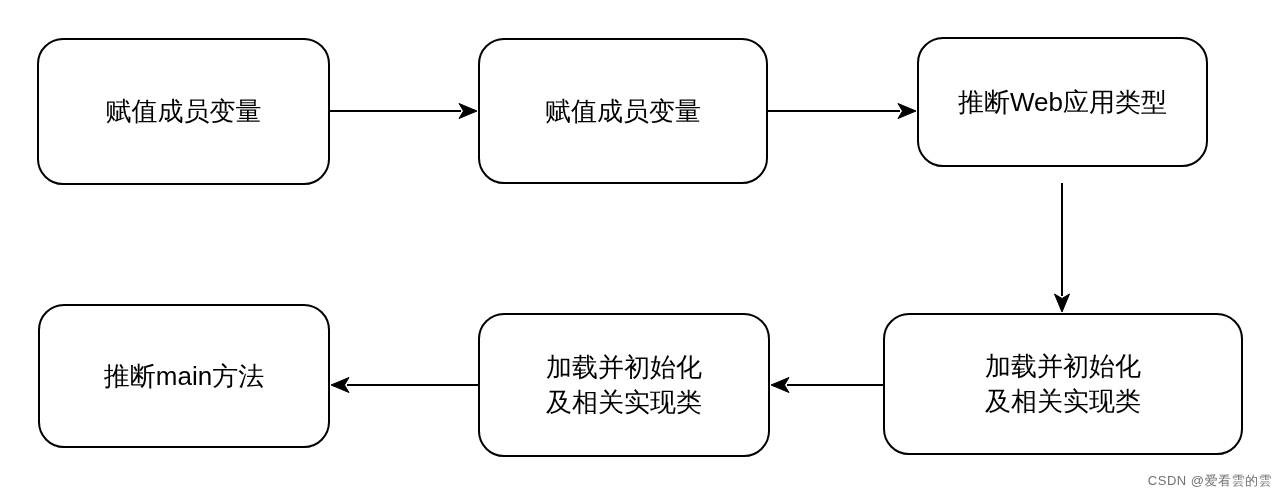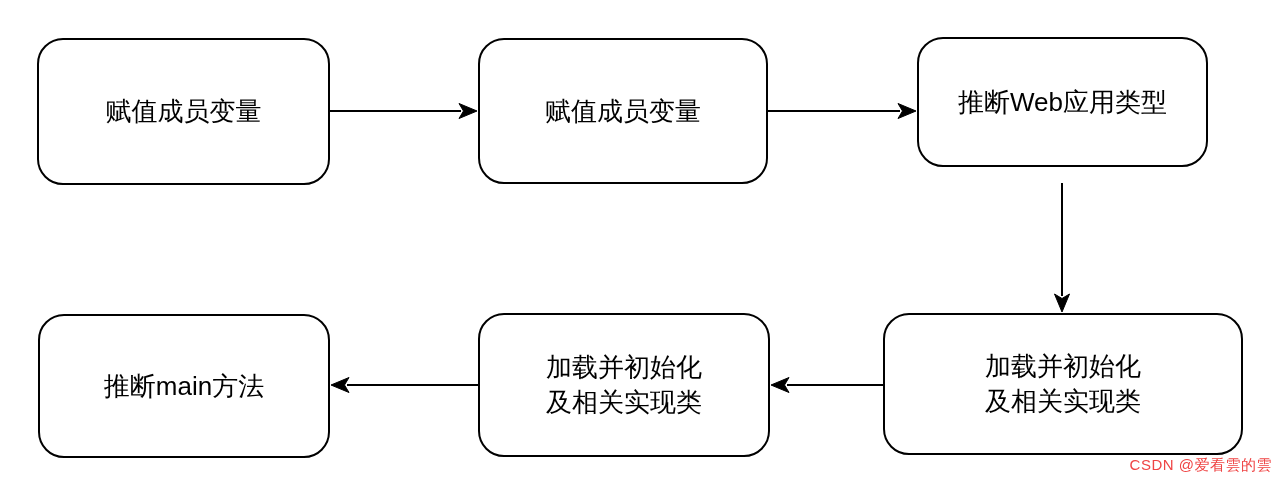--- a/index.html
+++ b/index.html
@@ -49,24 +49,24 @@
     font-size: 26px;
     line-height: 35px;
     padding: 0 6px;
   }
   .node .line {
     white-space: nowrap;
   }
   .watermark {
     position: absolute;
     right: 8px;
-    bottom: 24px;
-    font-size: 15px;
+    bottom: 8px;
+    font-size: 13px;
     line-height: 14px;
-    color: #ef4444;
+    color: #737373;
     letter-spacing: 0.5px;
   }
 </style>
 </head>
 <body>
 
 <div class="canvas">
 
   <svg class="edges" viewBox="0 0 1280 496" xmlns="http://www.w3.org/2000/svg">
 
@@ -111,18 +111,18 @@
   <div class="node" style="left:883px; top:313px; width:360px; height:142px;">
     <div class="line">加载并初始化</div>
     <div class="line">及相关实现类</div>
   </div>
 
   <div class="node" style="left:478px; top:313px; width:292px; height:144px;">
     <div class="line">加载并初始化</div>
     <div class="line">及相关实现类</div>
   </div>
 
-  <div class="node" style="left:38px; top:314px; width:292px; height:144px;">
+  <div class="node" style="left:38px; top:304px; width:292px; height:144px;">
     <div class="line">推断main方法</div>
   </div>
 
   <div class="watermark">CSDN @爱看雲的雲</div>
 </div>
 
 </body></html>

